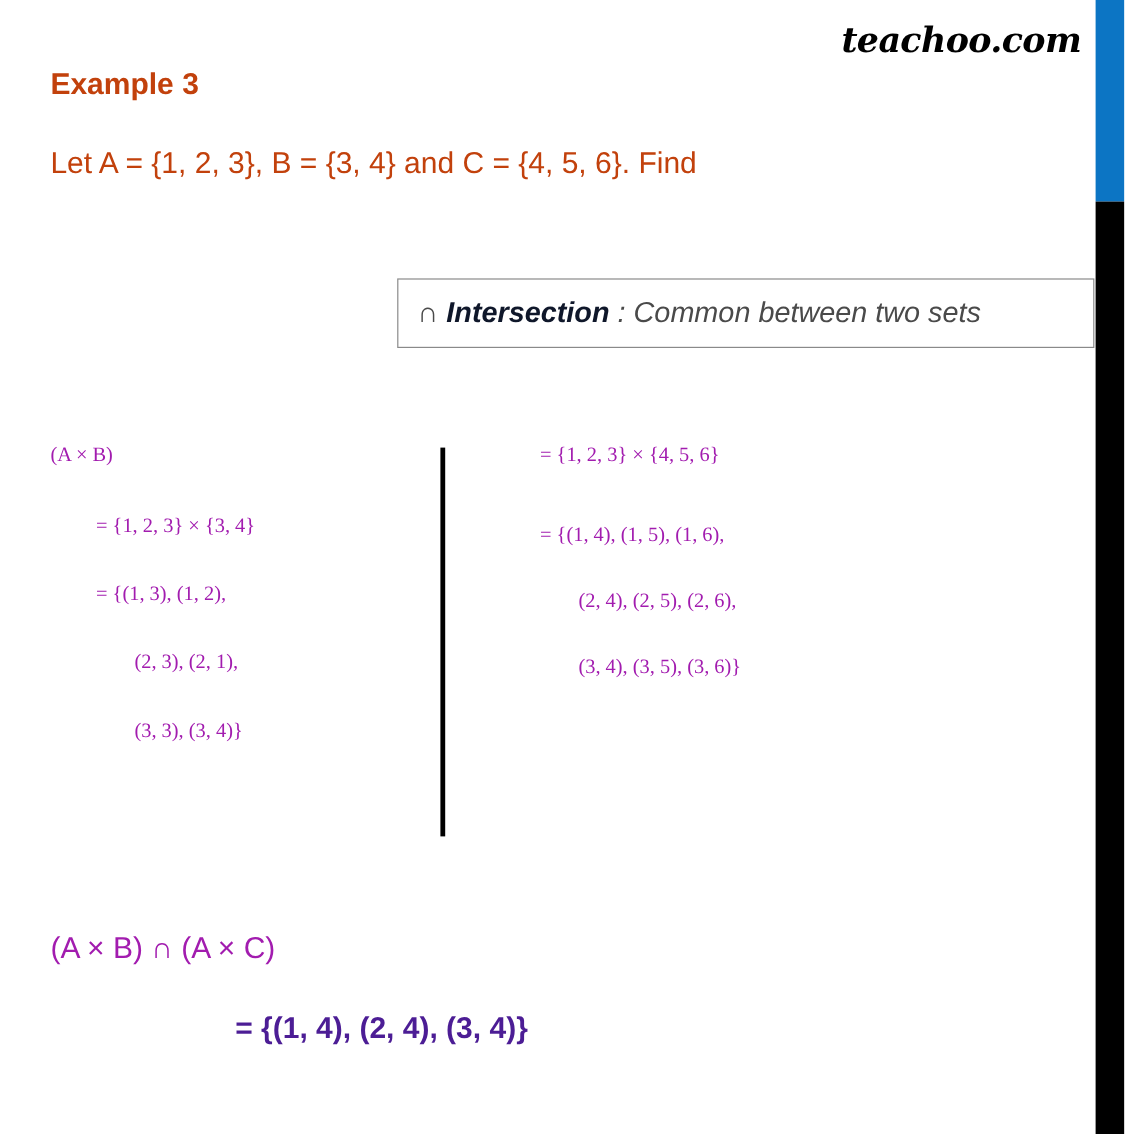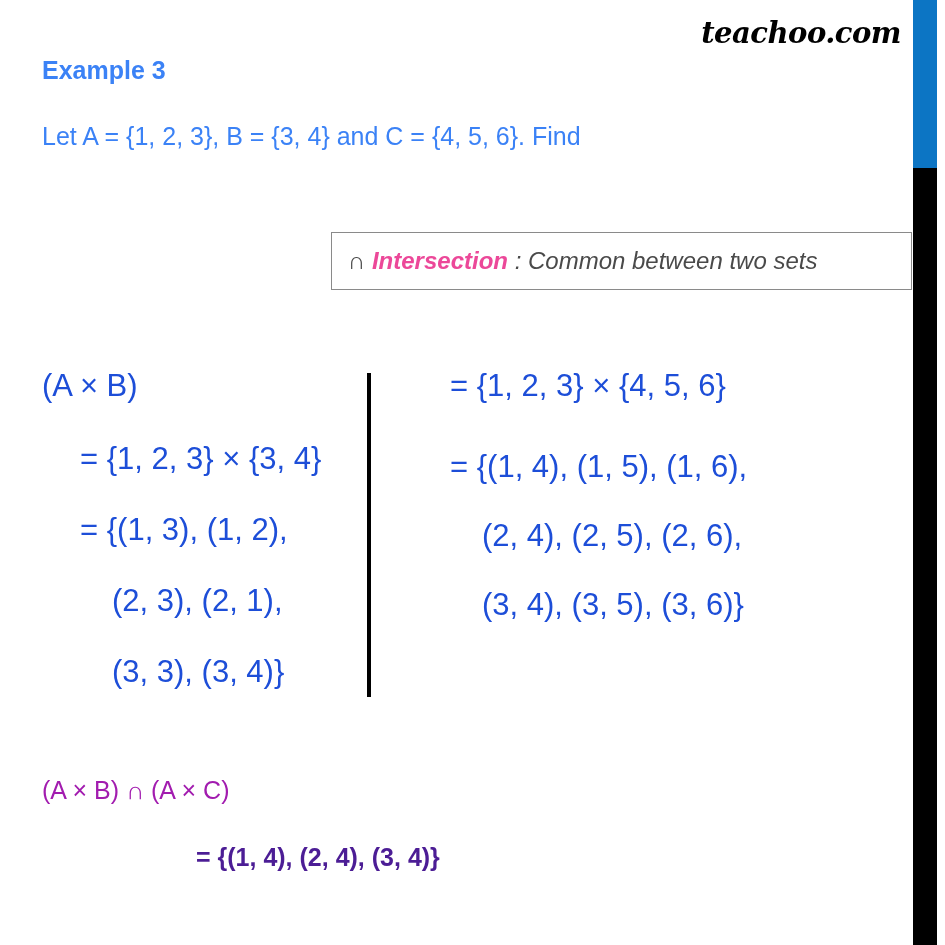--- a/index.html
+++ b/index.html
@@ -45,21 +45,21 @@
     font-weight: bold;
     font-size: 29px;
     color: #000000;
     letter-spacing: -0.5px;
     white-space: nowrap;
   }
 
   
   .blue-text {
     position: absolute;
-    color: #3b82f6;
+    color: #c2410c;
     white-space: nowrap;
   }
   .ex-title {
     left: 42px;
     top: 56px;
     font-size: 25px;
     font-weight: bold;
   }
   .given-line {
     left: 42px;
@@ -93,21 +93,21 @@
     white-space: nowrap;
   }
   .def-symbol {
     font-style: normal;
     color: #4a4a4a;
     font-size: 24px;
   }
   .def-term {
     font-weight: bold;
     font-style: italic;
-    color: #ec4899;
+    color: #0f172a;
   }
 
   
   .work {
     position: absolute;
     left: 0;
     top: 370px;
     width: 921px;
     height: 335px;
   }
@@ -120,24 +120,25 @@
     background: #000000;
   }
   .col {
     position: absolute;
     top: 0;
   }
   .col-left  { left: 42px;  width: 320px; }
   .col-right { left: 382px; width: 520px; }
 
   .line {
-    font-size: 31px;
-    color: #1d4ed8;
+    font-size: 17px;
+    color: #a21caf;
     white-space: nowrap;
     line-height: 1;
+    font-family: Liberation Serif, serif;
   }
   .col-left .line  { margin-bottom: 40px; }
   .col-right .line { margin-bottom: 38px; }
   .col-left  .line:first-child { margin-bottom: 42px; }
   .col-right .line:first-child { margin-bottom: 50px; }
 
   .ind-0 { padding-left: 0px; }
   .ind-1 { padding-left: 38px; }
   .ind-2 { padding-left: 70px; }
   .ind-r1 { padding-left: 68px; }

